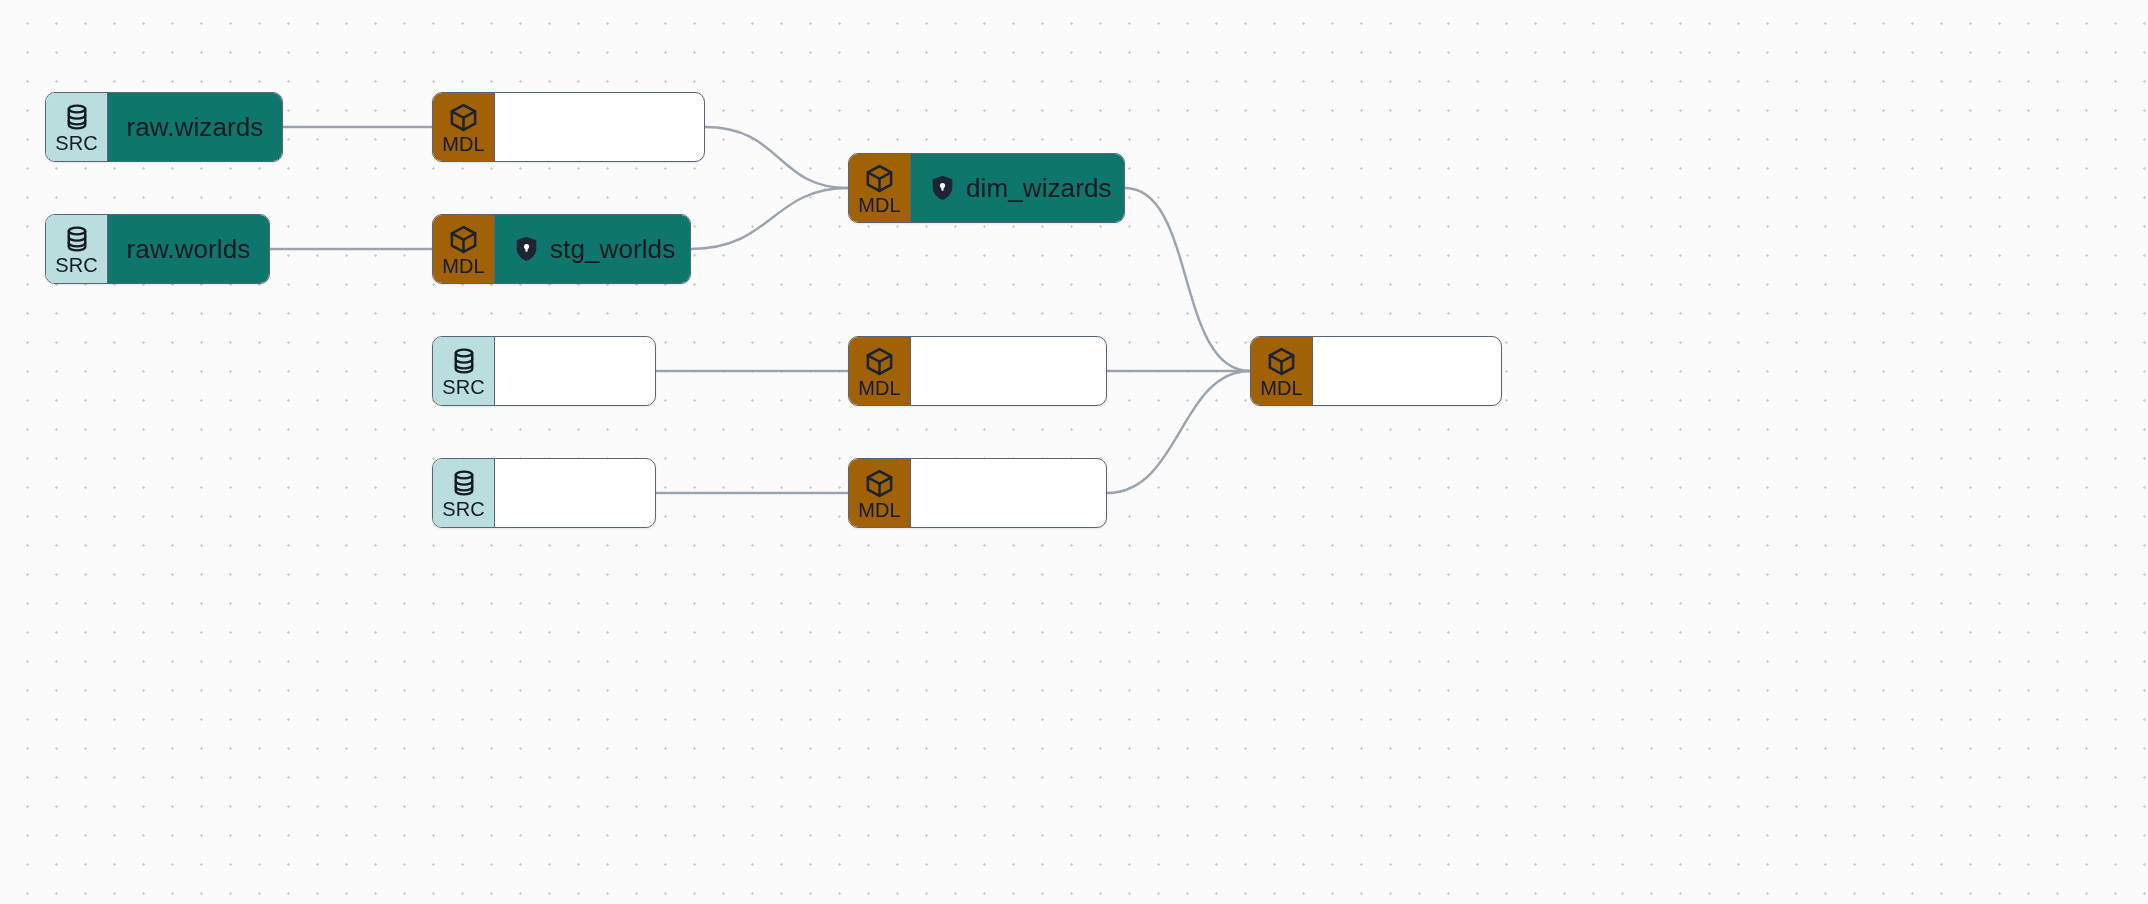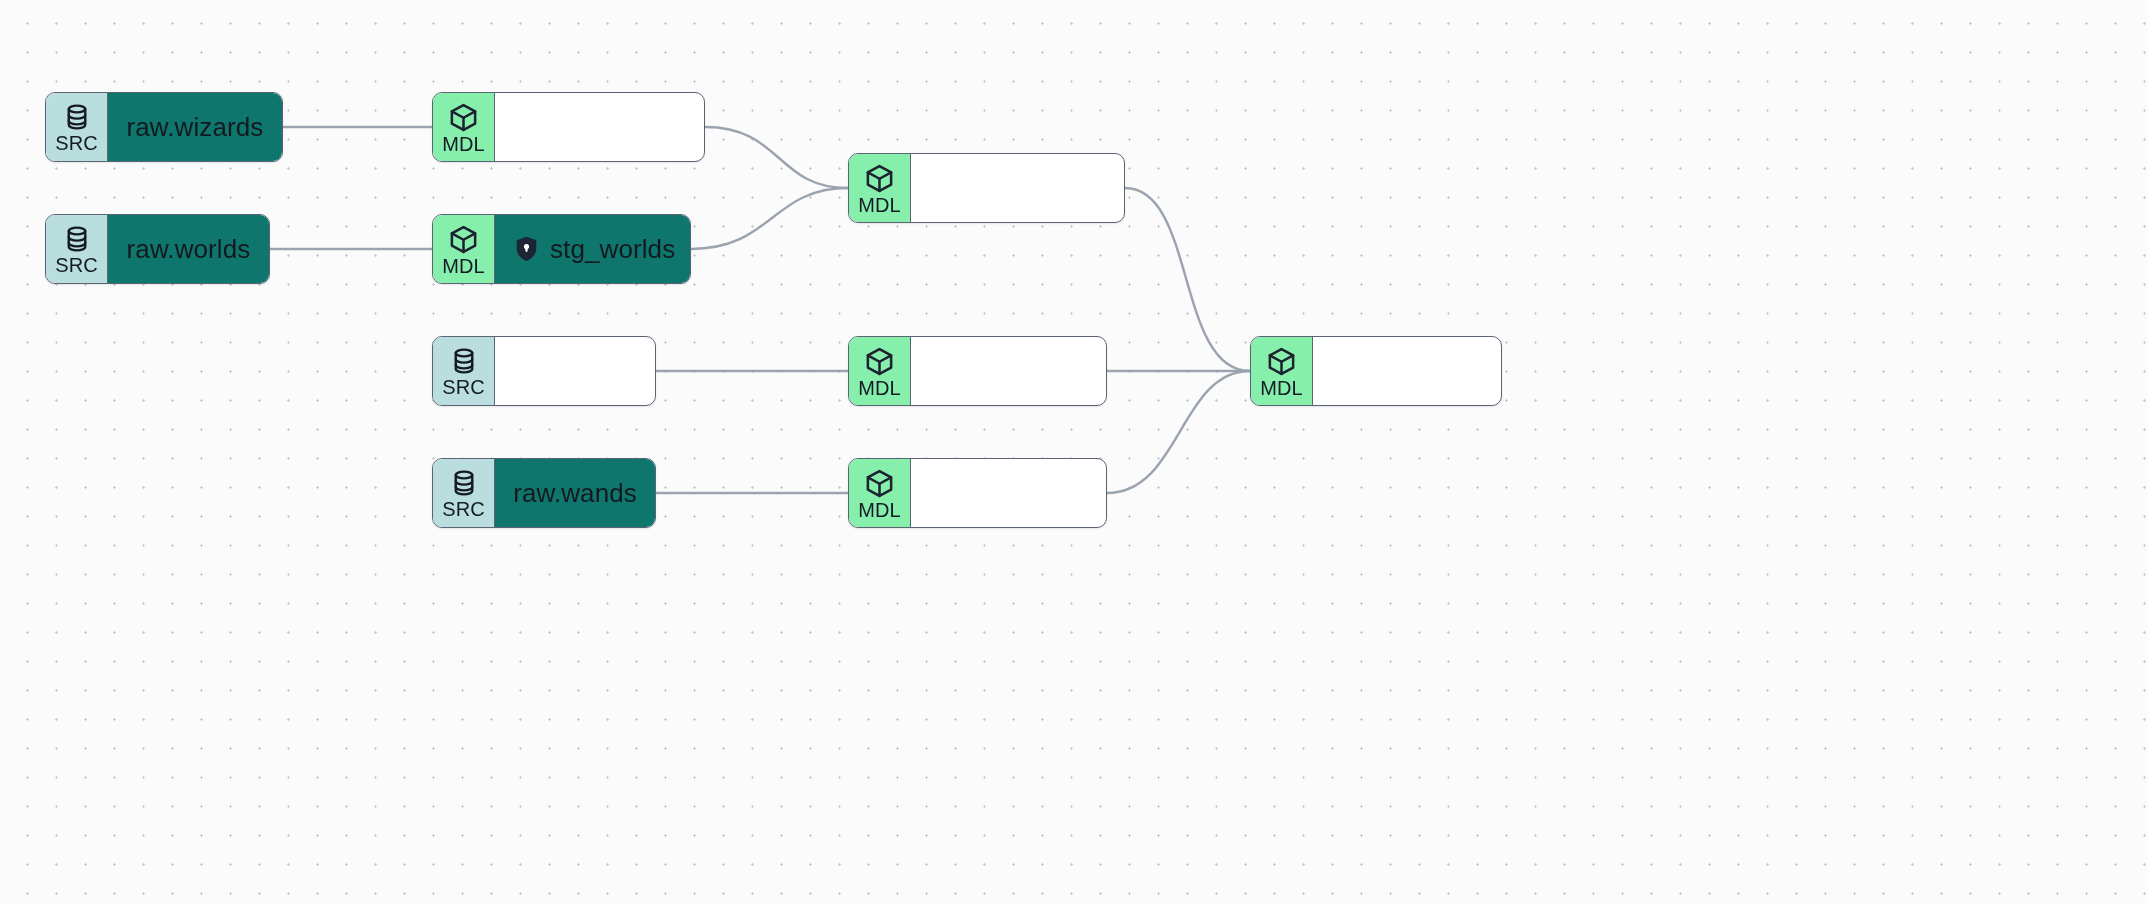--- a/index.html
+++ b/index.html
@@ -52,21 +52,21 @@
     display: flex;
     flex-direction: column;
     align-items: center;
     justify-content: center;
     gap: 1px;
     border-right: 1.7px solid #5b6475;
     box-sizing: border-box;
     padding-top: 2px;
   }
   .badge-src { background: #b9dedd; }
-  .badge-mdl { background: #86efac; }
+  .badge-mdl { background: #a16207; }
 
   .badge svg {
     display: block;
   }
 
   .badge-text {
     font-size: 20px;
     line-height: 21px;
     color: #151b26;
     letter-spacing: 0.1px;
@@ -168,23 +168,20 @@
           <span>
             <svg width="30" height="30" viewBox="0 0 24 24" fill="none" stroke="#141a24" stroke-width="1.9" stroke-linecap="round" stroke-linejoin="round">
               <ellipse cx="12" cy="5.6" rx="6.6" ry="2.7"></ellipse>
               <path d="M5.4 5.6 v12.8 c0 1.5 3 2.7 6.6 2.7 s6.6 -1.2 6.6 -2.7 V5.6"></path>
               <path d="M5.4 10.6 c0 1.5 3 2.7 6.6 2.7 s6.6 -1.2 6.6 -2.7"></path>
               <path d="M5.4 15.2 c0 1.5 3 2.7 6.6 2.7 s6.6 -1.2 6.6 -2.7"></path>
             </svg>
           </span>
           <span class="badge-text">SRC</span>
         </div>
-        <div class="body centered">
-          <span class="node-label">raw.wands</span>
-        </div>
       </div>
       <div class="node" style="left: 432px; top: 92px; width: 273px; height: 70px;">
         <div class="badge badge-mdl">
           <span>
             <svg width="31" height="31" viewBox="0 0 24 24" fill="none" stroke="#1b2230" stroke-width="1.95" stroke-linecap="round" stroke-linejoin="round">
               <path d="M12 2.4 L21 7.3 L21 16.7 L12 21.6 L3 16.7 L3 7.3 Z"></path>
               <path d="M3 7.3 L12 12.2 L21 7.3"></path>
               <path d="M12 12.2 L12 21.6"></path>
             </svg>
           </span>
@@ -241,20 +238,30 @@
         <div class="badge badge-mdl">
           <span>
             <svg width="31" height="31" viewBox="0 0 24 24" fill="none" stroke="#1b2230" stroke-width="1.95" stroke-linecap="round" stroke-linejoin="round">
               <path d="M12 2.4 L21 7.3 L21 16.7 L12 21.6 L3 16.7 L3 7.3 Z"></path>
               <path d="M3 7.3 L12 12.2 L21 7.3"></path>
               <path d="M12 12.2 L12 21.6"></path>
             </svg>
           </span>
           <span class="badge-text">MDL</span>
         </div>
+        <div class="body">
+          <span style="display: flex;">
+            <svg class="lock-icon" width="23" height="26" viewBox="0 0 22 25" xmlns="http://www.w3.org/2000/svg">
+              <path d="M11 0.8 L20.4 4.1 V12 c0 5.4 -4 9.9 -9.4 12.1 C5.6 21.9 1.6 17.4 1.6 12 V4.1 Z" fill="#1d2433"></path>
+              <circle cx="11" cy="10.2" r="2.5" fill="#ffffff"></circle>
+              <rect x="9.9" y="10.2" width="2.2" height="5.2" rx="1.1" fill="#ffffff"></rect>
+            </svg>
+          </span>
+          <span class="node-label">dim_wizards</span>
+        </div>
       </div>
       <div class="node" style="left: 1250px; top: 336px; width: 252px; height: 70px;">
         <div class="badge badge-mdl">
           <span>
             <svg width="31" height="31" viewBox="0 0 24 24" fill="none" stroke="#1b2230" stroke-width="1.95" stroke-linecap="round" stroke-linejoin="round">
               <path d="M12 2.4 L21 7.3 L21 16.7 L12 21.6 L3 16.7 L3 7.3 Z"></path>
               <path d="M3 7.3 L12 12.2 L21 7.3"></path>
               <path d="M12 12.2 L12 21.6"></path>
             </svg>
           </span>

